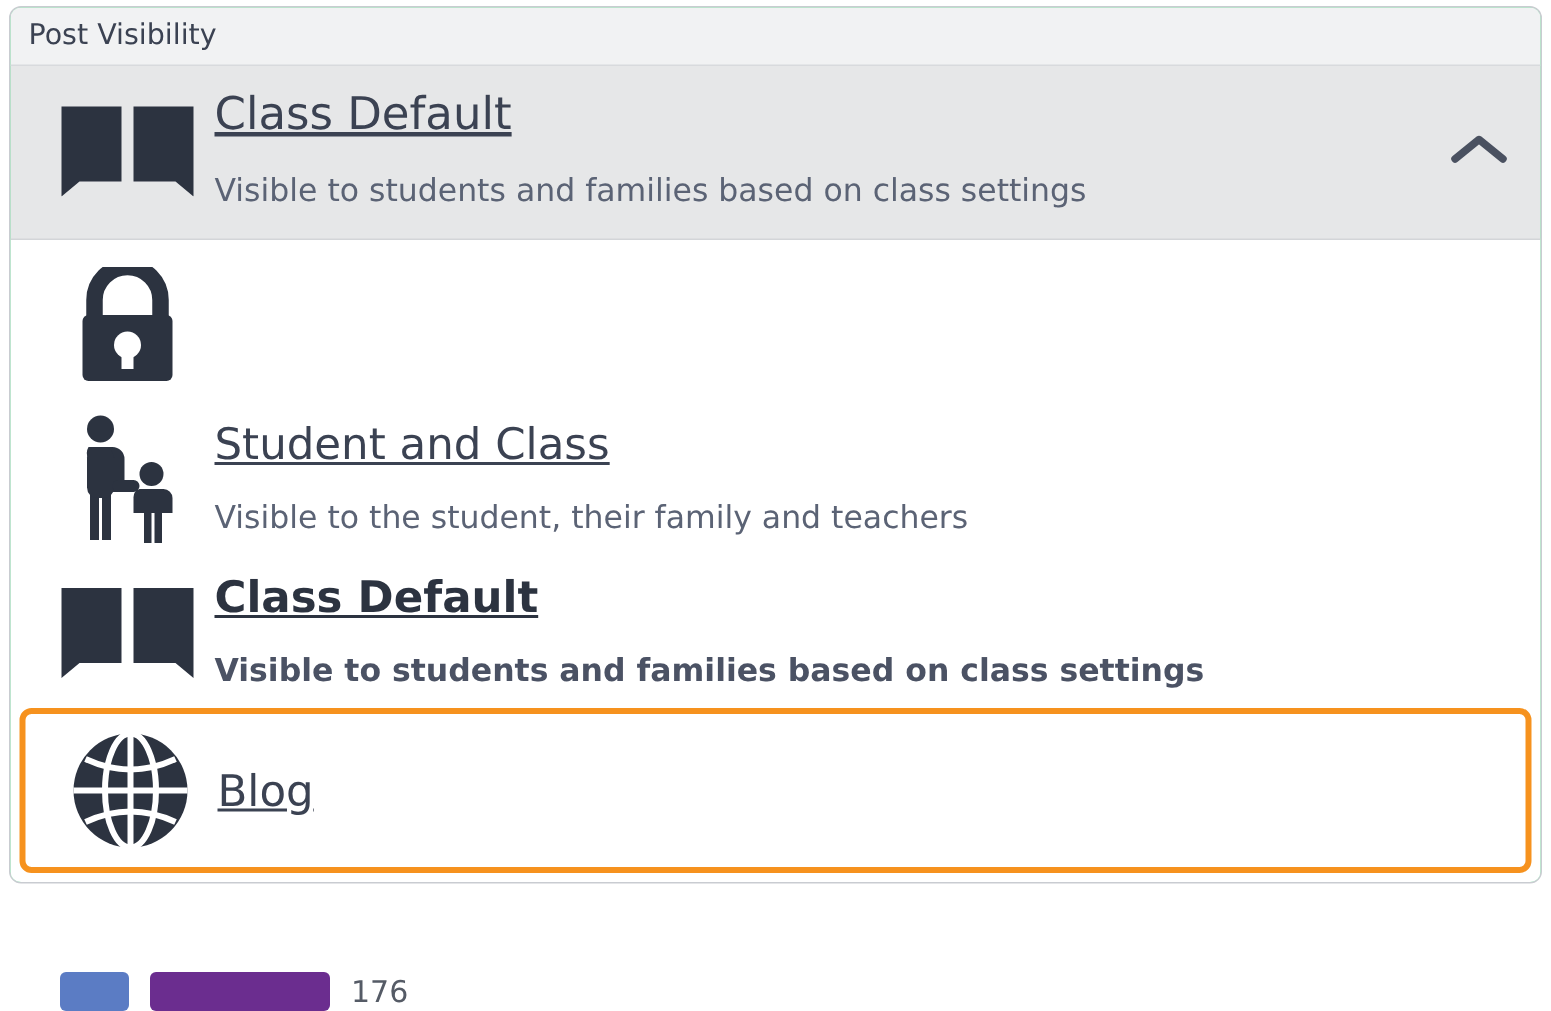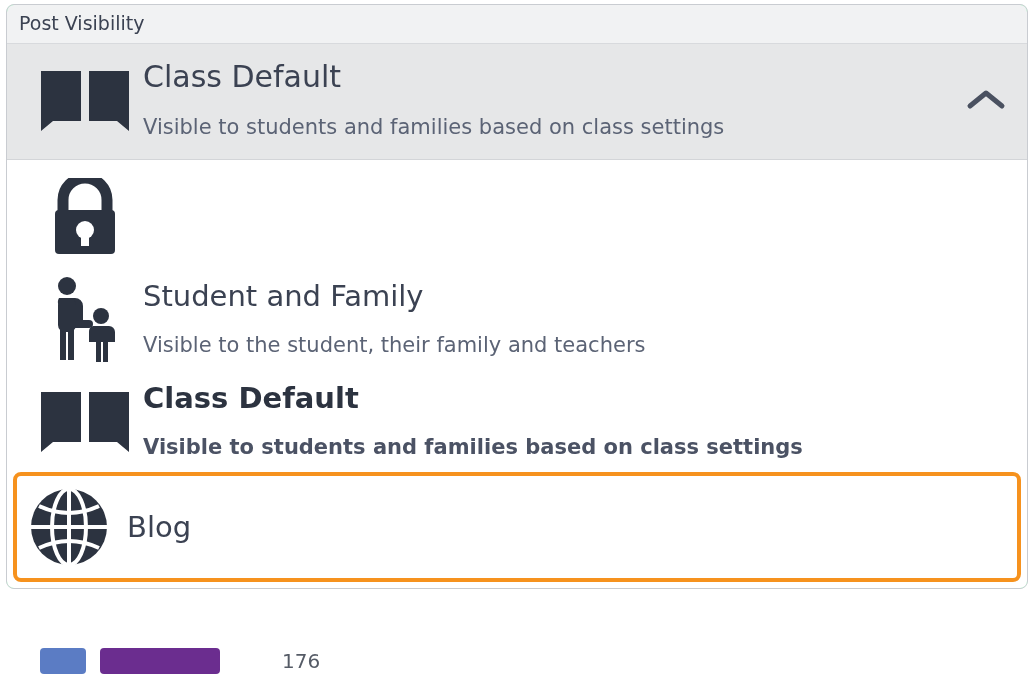--- a/index.html
+++ b/index.html
@@ -35,21 +35,20 @@
   .bg-remnant .chip2 {
     width: 120px;
     height: 26px;
     background: #6b2d8f;
     border-radius: 4px;
   }
   .bg-remnant .txt {
     font-size: 20px;
     color: #555b66;
     white-space: nowrap;
-    margin-left: 48px;
   }
 
   .panel {
     position: absolute;
     left: 6px;
     top: 4px;
     width: 1022px;
     border: 1px solid #c9ccd1;
     border-radius: 8px;
     background: #86efac;
@@ -89,20 +88,21 @@
   .row-text {
     flex: 1;
     padding-left: 10px;
   }
 
   .row-title {
     font-size: 30px;
     color: #3b4252;
     line-height: 1.15;
     font-weight: 400;
+    text-decoration: underline;
   }
   .row-sub {
     font-size: 21px;
     color: #5b6375;
     margin-top: 20px;
     line-height: 1.2;
   }
 
   .chevron-btn {
     width: 46px;
@@ -129,21 +129,21 @@
   .option .row-title { font-size: 29px; }
   .option .row-sub { font-size: 21px; }
 
   .option.bold .row-title { font-weight: 700; color: #2c3340; }
   .option.bold .row-sub { font-weight: 700; color: #4b5264; }
 
   .option.highlighted {
     border: 4px solid #f6921e;
     border-radius: 8px;
     margin: 2px 6px 0 6px;
-    padding-left: 4px;
+    padding-left: 22px;
     min-height: 104px;
   }
 
   svg { display: block; }
 </style>
 </head>
 <body>
 
 <div class="bg-remnant">
   <div class="chip"></div>
@@ -193,21 +193,21 @@
         <svg width="76" height="86" viewBox="0 0 76 86">
           <circle cx="20" cy="10" r="9" fill="#2c3340"></circle>
           <path d="M12 22 h16 a8 8 0 0 1 8 8 v22 h-9 v32 h-6 V52 h-2 v32 h-6 V52 H12 V30 a8 8 0 0 1 0 -8 z" fill="#2c3340"></path>
           <rect x="11" y="22" width="18" height="34" rx="7" fill="#2c3340"></rect>
           <circle cx="54" cy="40" r="8" fill="#2c3340"></circle>
           <path d="M46 50 h16 a6 6 0 0 1 6 6 v10 h-7 v20 h-5 V66 h-2 v20 h-5 V66 h-7 V56 a6 6 0 0 1 4 -6 z" fill="#2c3340"></path>
           <rect x="28" y="44" width="18" height="8" rx="4" fill="#2c3340"></rect>
         </svg>
       </div>
       <div class="row-text">
-        <div class="row-title">Student and Family</div>
+        <div class="row-title">Student and Class</div>
         <div class="row-sub">Visible to the student, their family and teachers</div>
       </div>
     </div>
 
     <div class="option bold">
       <div class="icon-box">
         <svg width="92" height="62" viewBox="0 0 92 62">
           <path d="M2 2 H42 V52 H14 L2 62 Z" fill="#2c3340"></path>
           <path d="M50 2 H90 V62 L78 52 H50 Z" fill="#2c3340"></path>
         </svg>

